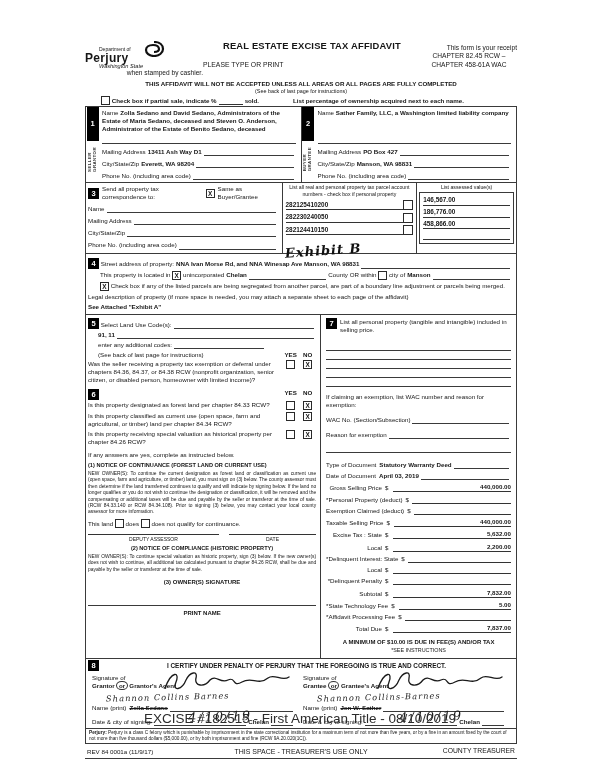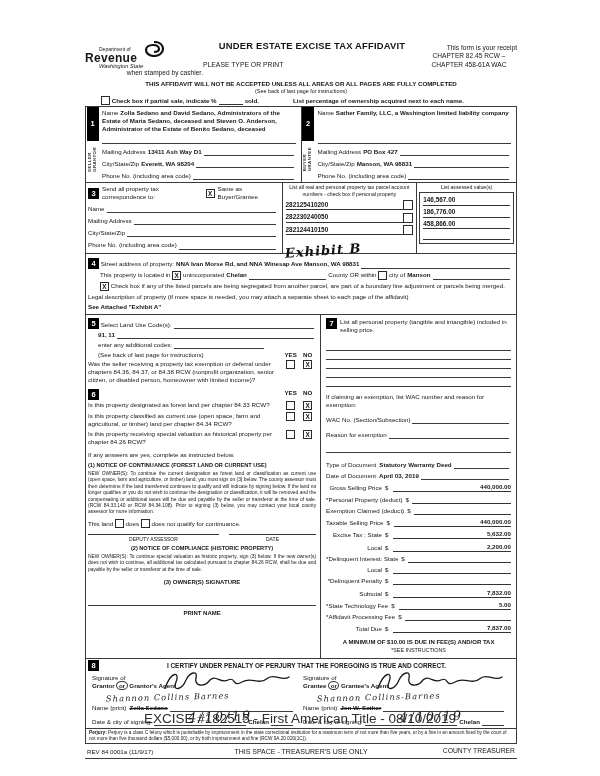--- a/index.html
+++ b/index.html
@@ -101,27 +101,27 @@
   .pgnum{position:absolute;top:747px;left:489px;font-size:7px;color:#aaa}
 </style>
 </head>
 <body>
 
 <div class="form">
 
   <div class="hdr">
     <div class="logo">
       <div class="d">Department of</div>
-      <div class="r">Revenue</div>
+      <div class="r">Perjury</div>
       <div class="s">Washington State</div>
       <svg width="22" height="16" viewBox="0 0 22 16">
         <path d="M11 1 C17 1 20 4 20 8 C20 12 16 15 11 15 C6 15 3 12 3 9 C3 6 6 4 10 4 C14 4 16 6 16 8 C16 10 14 11 11 11" fill="none" stroke="#111" stroke-width="2.2"></path>
       </svg>
     </div>
-    <div class="title">UNDER ESTATE EXCISE TAX AFFIDAVIT</div>
+    <div class="title">REAL ESTATE EXCISE TAX AFFIDAVIT</div>
     <div class="rcpt">This form is your receipt</div>
     <div class="ptp">PLEASE TYPE OR PRINT</div>
     <div class="chap">CHAPTER 82.45 RCW – CHAPTER 458-61A WAC</div>
     <div class="rcpt">when stamped by cashier.</div>
   </div>
   <div class="warn">THIS AFFIDAVIT WILL NOT BE ACCEPTED UNLESS ALL AREAS OR ALL PAGES ARE FULLY COMPLETED</div>
   <div class="seeback">(See back of last page for instructions)</div>
   <div class="partial">
     <span class="cb"></span>&nbsp;
     <span>Check box if partial sale, indicate %</span>

